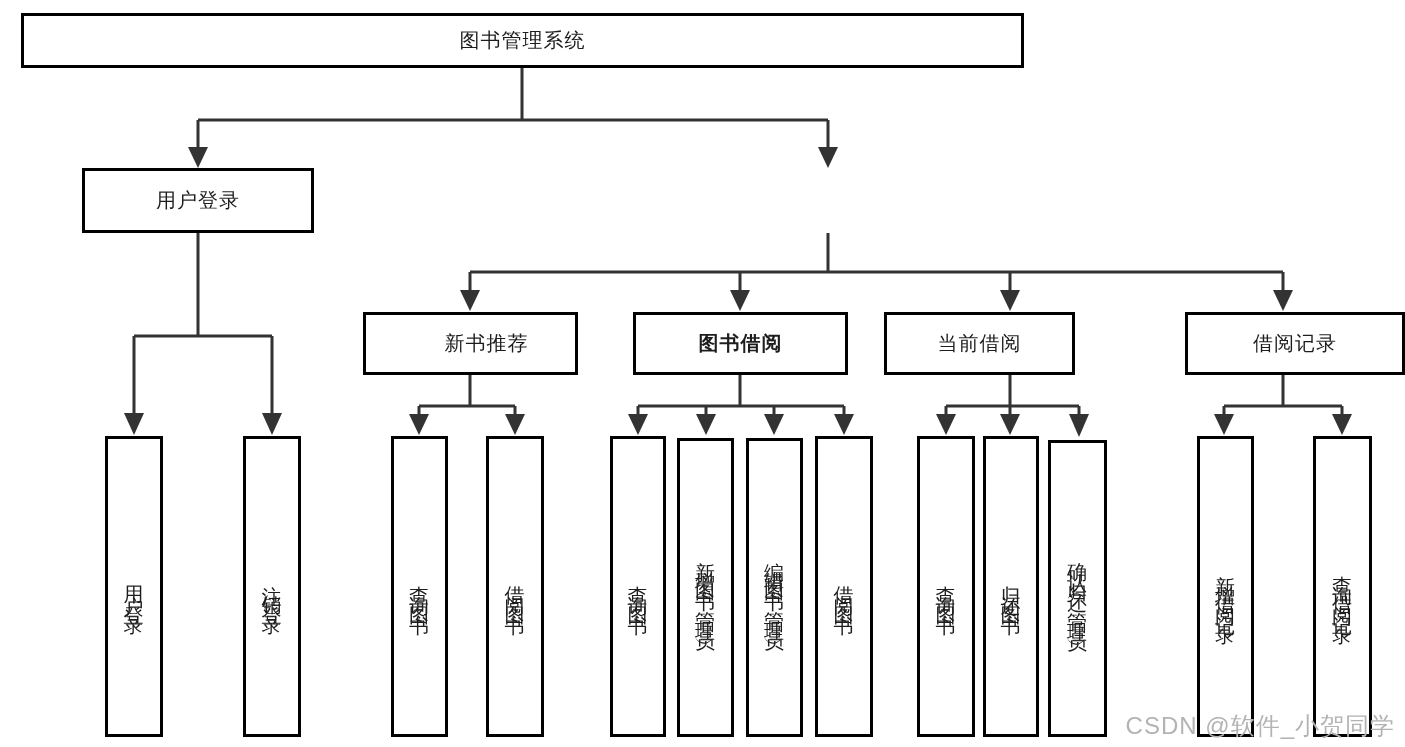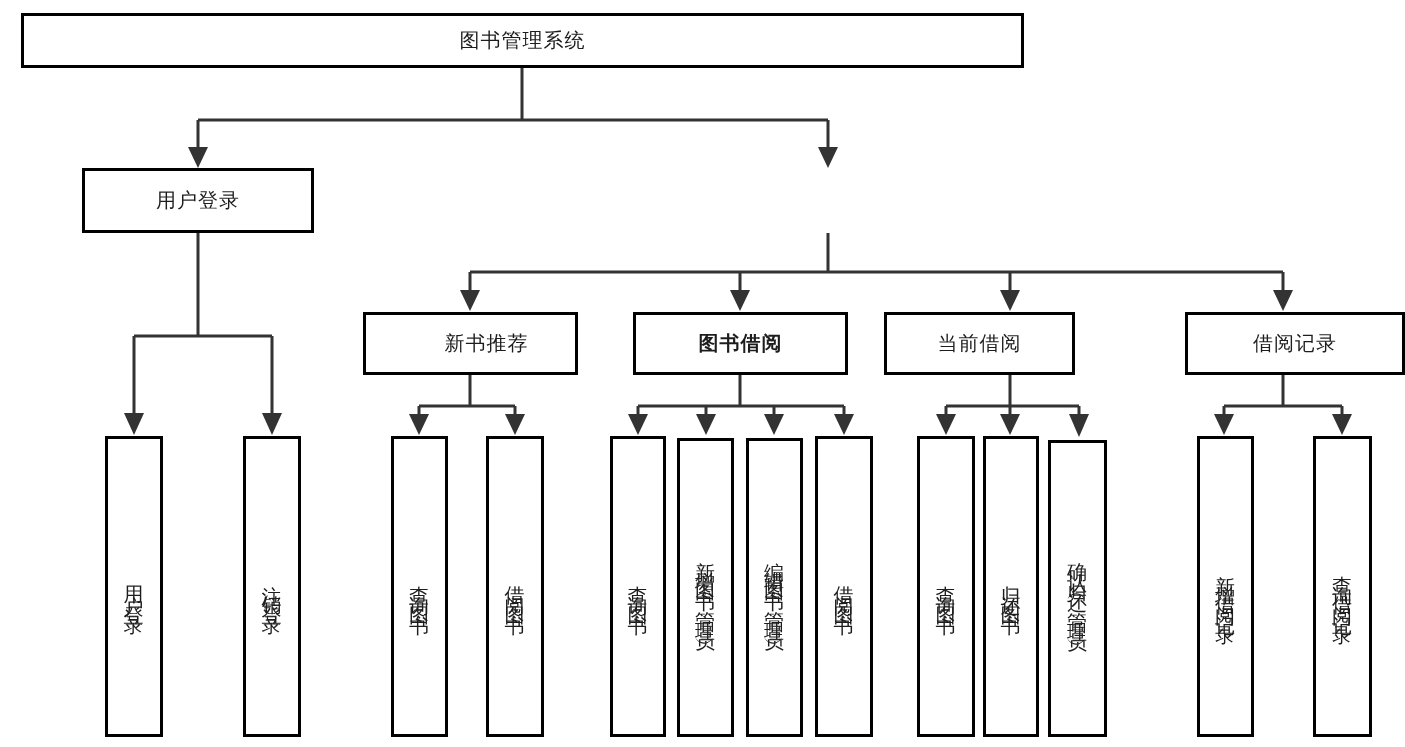--- a/index.html
+++ b/index.html
@@ -114,13 +114,14 @@
   <div class="vnode" style="left:746px; top:438px; width:57px; height:299px;">编辑图书（管理员）</div>
   <div class="vnode" style="left:815px; top:436px; width:58px; height:301px;">借阅图书</div>
 
   <div class="vnode" style="left:917px; top:436px; width:58px; height:301px;">查询图书</div>
   <div class="vnode" style="left:983px; top:436px; width:56px; height:301px;">归还图书</div>
   <div class="vnode" style="left:1048px; top:440px; width:59px; height:297px;">确认归还（管理员）</div>
 
   <div class="vnode" style="left:1197px; top:436px; width:57px; height:301px;">新增借阅记录</div>
   <div class="vnode" style="left:1313px; top:436px; width:59px; height:301px;">查询借阅记录</div>
 
+  <div class="watermark">CSDN @软件_小贺同学</div>
 </div>
 
 </body></html>

